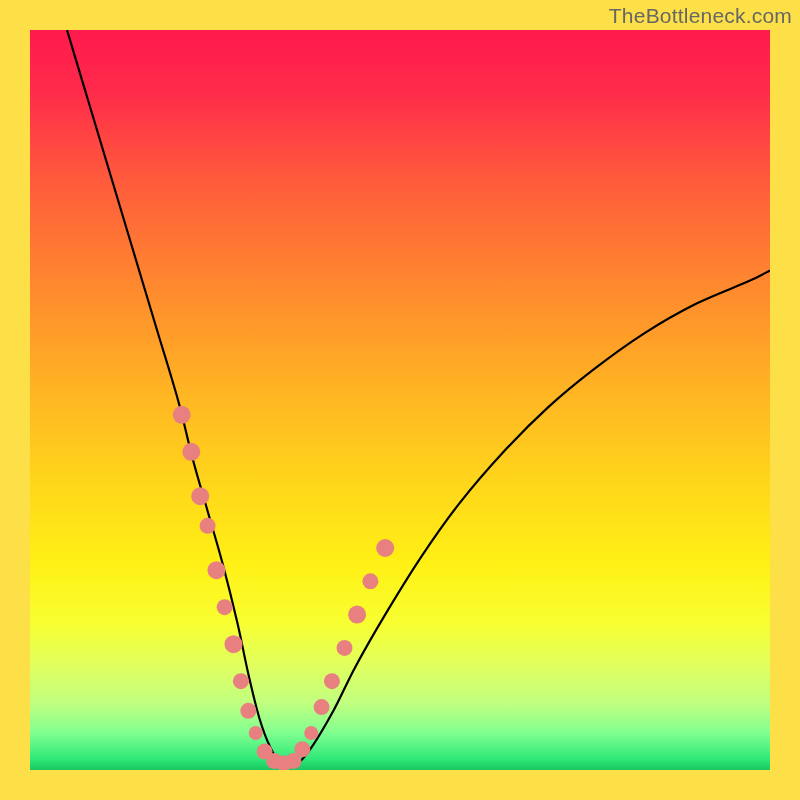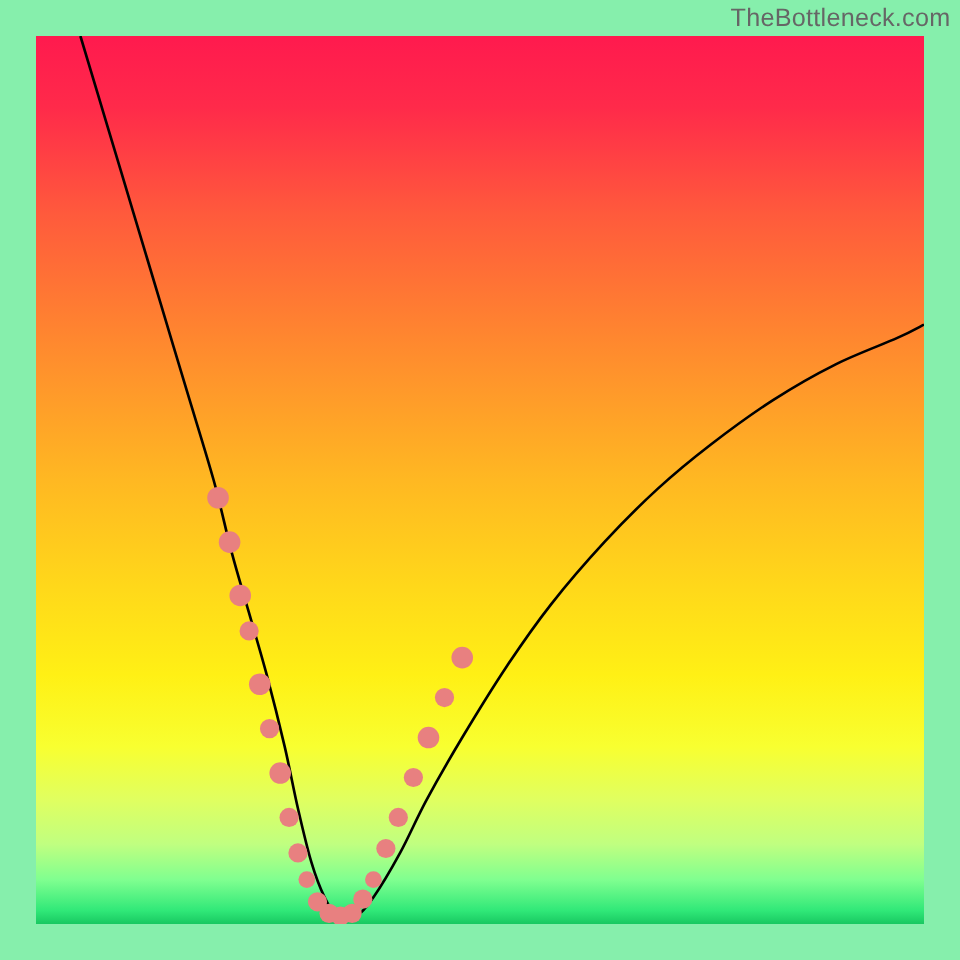--- a/index.html
+++ b/index.html
@@ -10,21 +10,21 @@
     background: #000;
     overflow: hidden;
     font-family: Arial, Helvetica, sans-serif;
   }
   .frame {
     position: absolute;
     top: 0;
     left: 0;
     width: 800px;
     height: 800px;
-    background: #86efac;
+    background: #fde047;
   }
   .plot-area {
     position: absolute;
     top: 30px;
     left: 30px;
     width: 740px;
     height: 740px;
     overflow: hidden;
   }
   .gradient {

